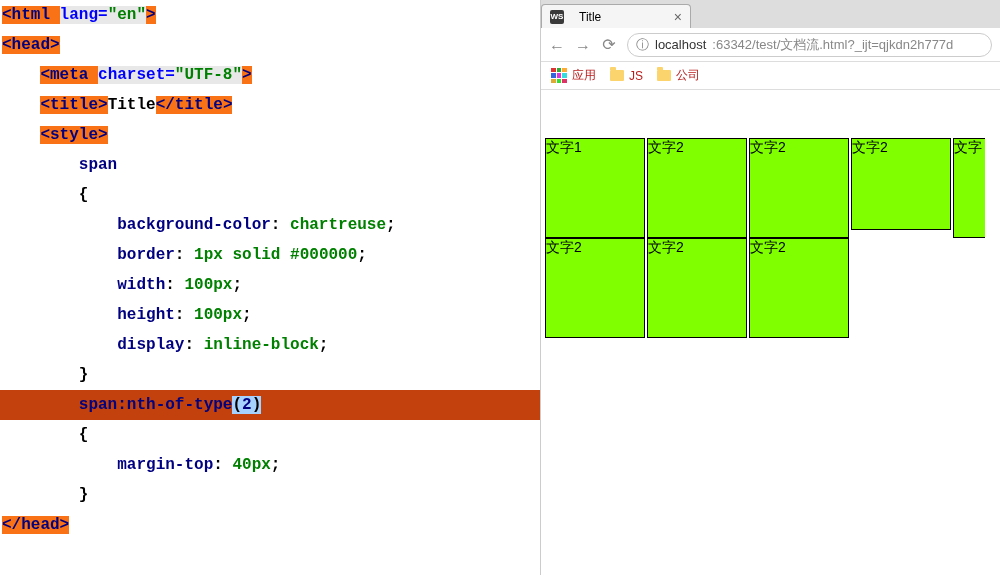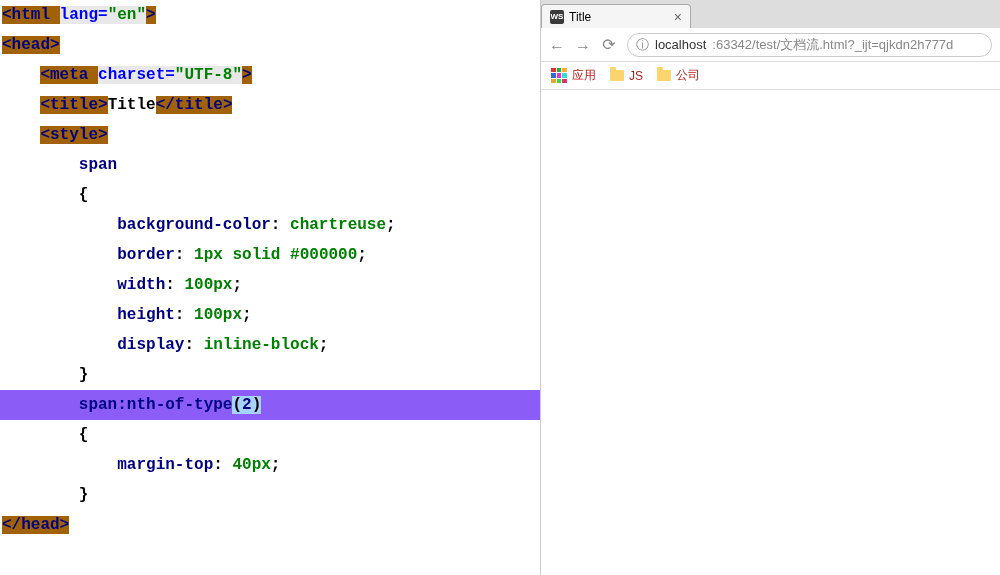--- a/index.html
+++ b/index.html
@@ -18,23 +18,23 @@
       background: #ffffff;
       overflow: hidden;
       position: relative;
     }
     .code {
       padding: 0;
       line-height: 30px;
       font-weight: bold;
     }
     .line { white-space: pre; padding: 0 2px; }
-    .line.highlight { background: #8b5cf6; }
+    .line.highlight { background: #c2410c; }
     .sel { background: #a6d2ff; }
-    .tag { color: #000080; background: #a16207; }
+    .tag { color: #000080; background: #f97316; }
     .attr-name { color: #0000ff; background: #e8e8e8; }
     .attr-value { color: #008000; font-weight: bold; background: #e8e8e8; }
     .css-sel { color: #000080; }
     .css-prop { color: #000080; font-weight: bold; }
     .css-val { color: #008000; font-weight: bold; }
     .punct { color: #000; }
     .text { color: #000; }
     
     .browser-pane {
       flex: 1;
@@ -55,21 +55,21 @@
       border: 1px solid #aaa;
       border-bottom: none;
       border-radius: 4px 4px 0 0;
       height: 24px;
       width: 150px;
       display: flex;
       align-items: center;
       padding: 0 8px;
       font-family: Arial, sans-serif;
       font-size: 12px;
-      gap: 5px;
+      gap: 15px;
     }
     .tab-icon {
       width: 14px; height: 14px;
       background: #3a3a3a;
       color: #fff;
       font-size: 8px;
       font-weight: bold;
       display: flex; align-items: center; justify-content: center;
       border-radius: 2px;
     }
@@ -224,13 +224,16 @@
     </div>
     <div class="bm-item">
       <div class="folder-icon"></div>
       <span>JS</span>
     </div>
     <div class="bm-item">
       <div class="folder-icon"></div>
       <span>公司</span>
     </div>
   </div>
+  <div class="render-area">
+    <span class="box">文字1</span><span class="box">文字2</span><span class="box">文字2</span><span class="box shorter">文字2</span><span class="box cut">文字</span><br><span class="box">文字2</span><span class="box">文字2</span><span class="box">文字2</span>
+  </div>
 </div>
 
 </body></html>

